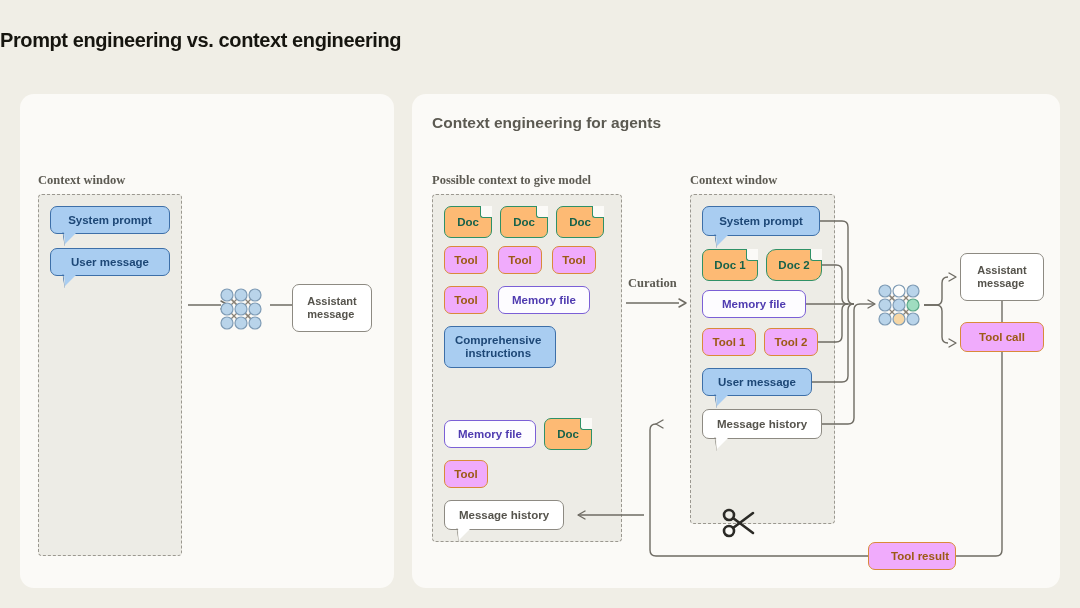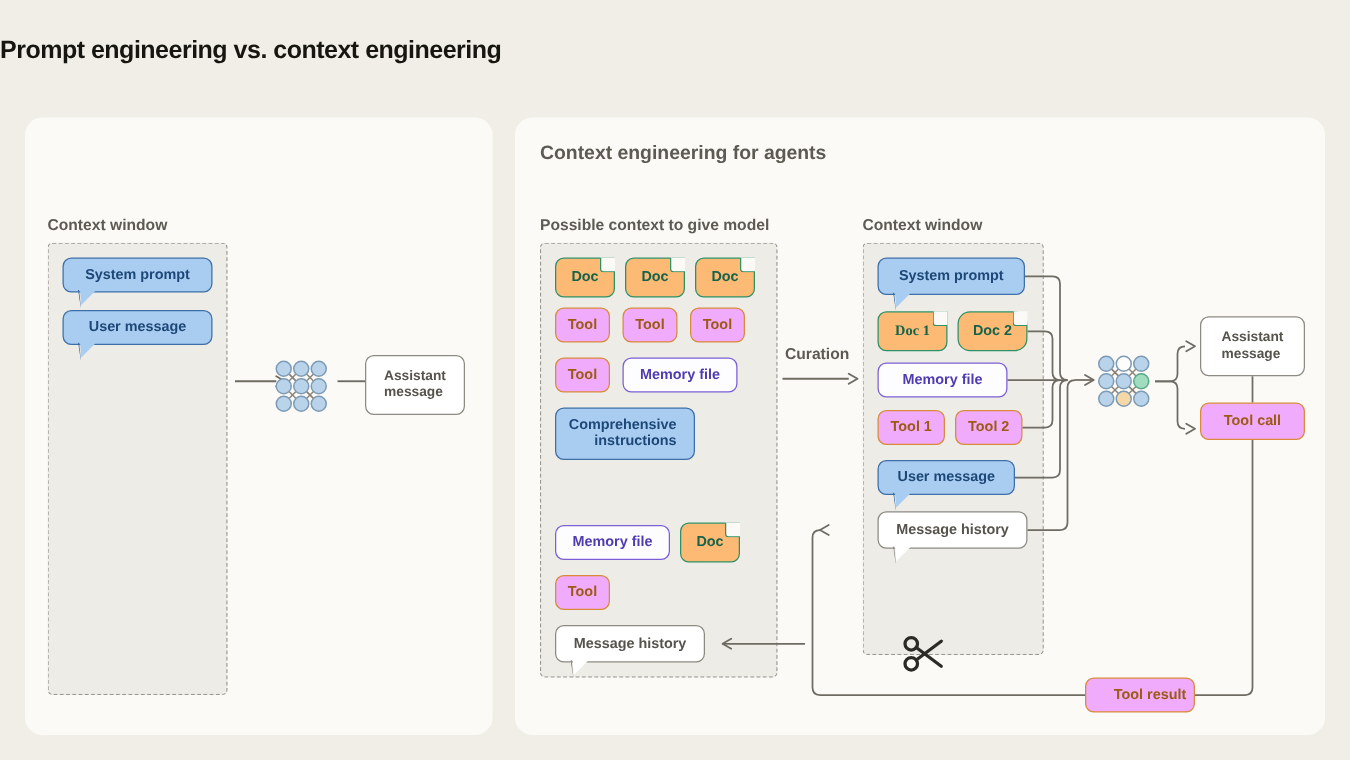--- a/index.html
+++ b/index.html
@@ -31,20 +31,21 @@
     color: #5c5a52;
     font-weight: 600;
     line-height: 21px;
     white-space: pre-line;
   }
   .section-label {
     position: absolute;
     font-size: 12.5px;
     color: #5c5a52;
     font-weight: 600;
+    font-family: Liberation Serif, serif;
   }
   .dashed-box {
     position: absolute;
     border: 1.6px dashed #9b9890;
     background: #edece6;
     border-radius: 4px;
   }
   .node {
     position: absolute;
     display: flex;
@@ -163,21 +164,21 @@
   <div class="node green" style="left:88px;  top:112px; width:48px; height:32px;">Doc</div>
   <div class="node green" style="left:144px; top:112px; width:48px; height:32px;">Doc</div>
 
   <div class="node orange" style="left:32px;  top:152px; width:44px; height:28px;">Tool</div>
   <div class="node orange" style="left:86px;  top:152px; width:44px; height:28px;">Tool</div>
   <div class="node orange" style="left:140px; top:152px; width:44px; height:28px;">Tool</div>
 
   <div class="node orange" style="left:32px;  top:192px; width:44px; height:28px;">Tool</div>
   <div class="node purple" style="left:86px; top:192px; width:92px; height:28px;">Memory file</div>
 
-  <div class="node blue" style="left:32px; top:232px; width:112px; height:42px; text-align:right; justify-content:flex-start; padding-left:10px;">Comprehensive
+  <div class="node blue" style="left:32px; top:232px; width:112px; height:42px; text-align:center; justify-content:flex-start; padding-left:10px;">Comprehensive
 instructions</div>
 
 
   <div class="node purple" style="left:32px; top:326px; width:92px; height:28px;">Memory file</div>
   <div class="node green" style="left:132px; top:324px; width:48px; height:32px;">Doc</div>
 
   <div class="node orange" style="left:32px; top:366px; width:44px; height:28px;">Tool</div>
 
   <div class="node white tail" style="left:32px; top:406px; width:120px; height:30px;">Message history</div>
 
@@ -191,21 +192,21 @@
 
   <svg class="wires" style="left:310px; top:412px;" width="40" height="34" viewBox="0 0 40 34">
     <circle cx="7" cy="9" r="5" fill="none" stroke="#2b2a26" stroke-width="2.6"></circle>
     <circle cx="7" cy="25" r="5" fill="none" stroke="#2b2a26" stroke-width="2.6"></circle>
     <line x1="11" y1="12" x2="31" y2="27" stroke="#2b2a26" stroke-width="2.6" stroke-linecap="round"></line>
     <line x1="11" y1="22" x2="31" y2="7" stroke="#2b2a26" stroke-width="2.6" stroke-linecap="round"></line>
   </svg>
 
   <div class="node blue tail" style="left:290px; top:112px; width:118px; height:30px;">System prompt</div>
 
-  <div class="node green" style="left:290px; top:155px; width:56px; height:32px;font-family:Liberation Serif, serif;">Doc 1</div>
+  <div class="node green" style="left:290px; top:155px; width:56px; height:32px;">Doc 1</div>
   <div class="node green" style="left:354px; top:155px; width:56px; height:32px;border-radius:10px;">Doc 2</div>
 
   <div class="node purple" style="left:290px; top:196px; width:104px; height:28px;">Memory file</div>
 
   <div class="node orange" style="left:290px; top:234px; width:54px; height:28px;">Tool 1</div>
   <div class="node orange" style="left:352px; top:234px; width:54px; height:28px;">Tool 2</div>
 
   <div class="node blue tail" style="left:290px; top:274px; width:110px; height:28px;">User message</div>
 
   <div class="node white tail" style="left:290px; top:315px; width:120px; height:30px;">Message history</div>

